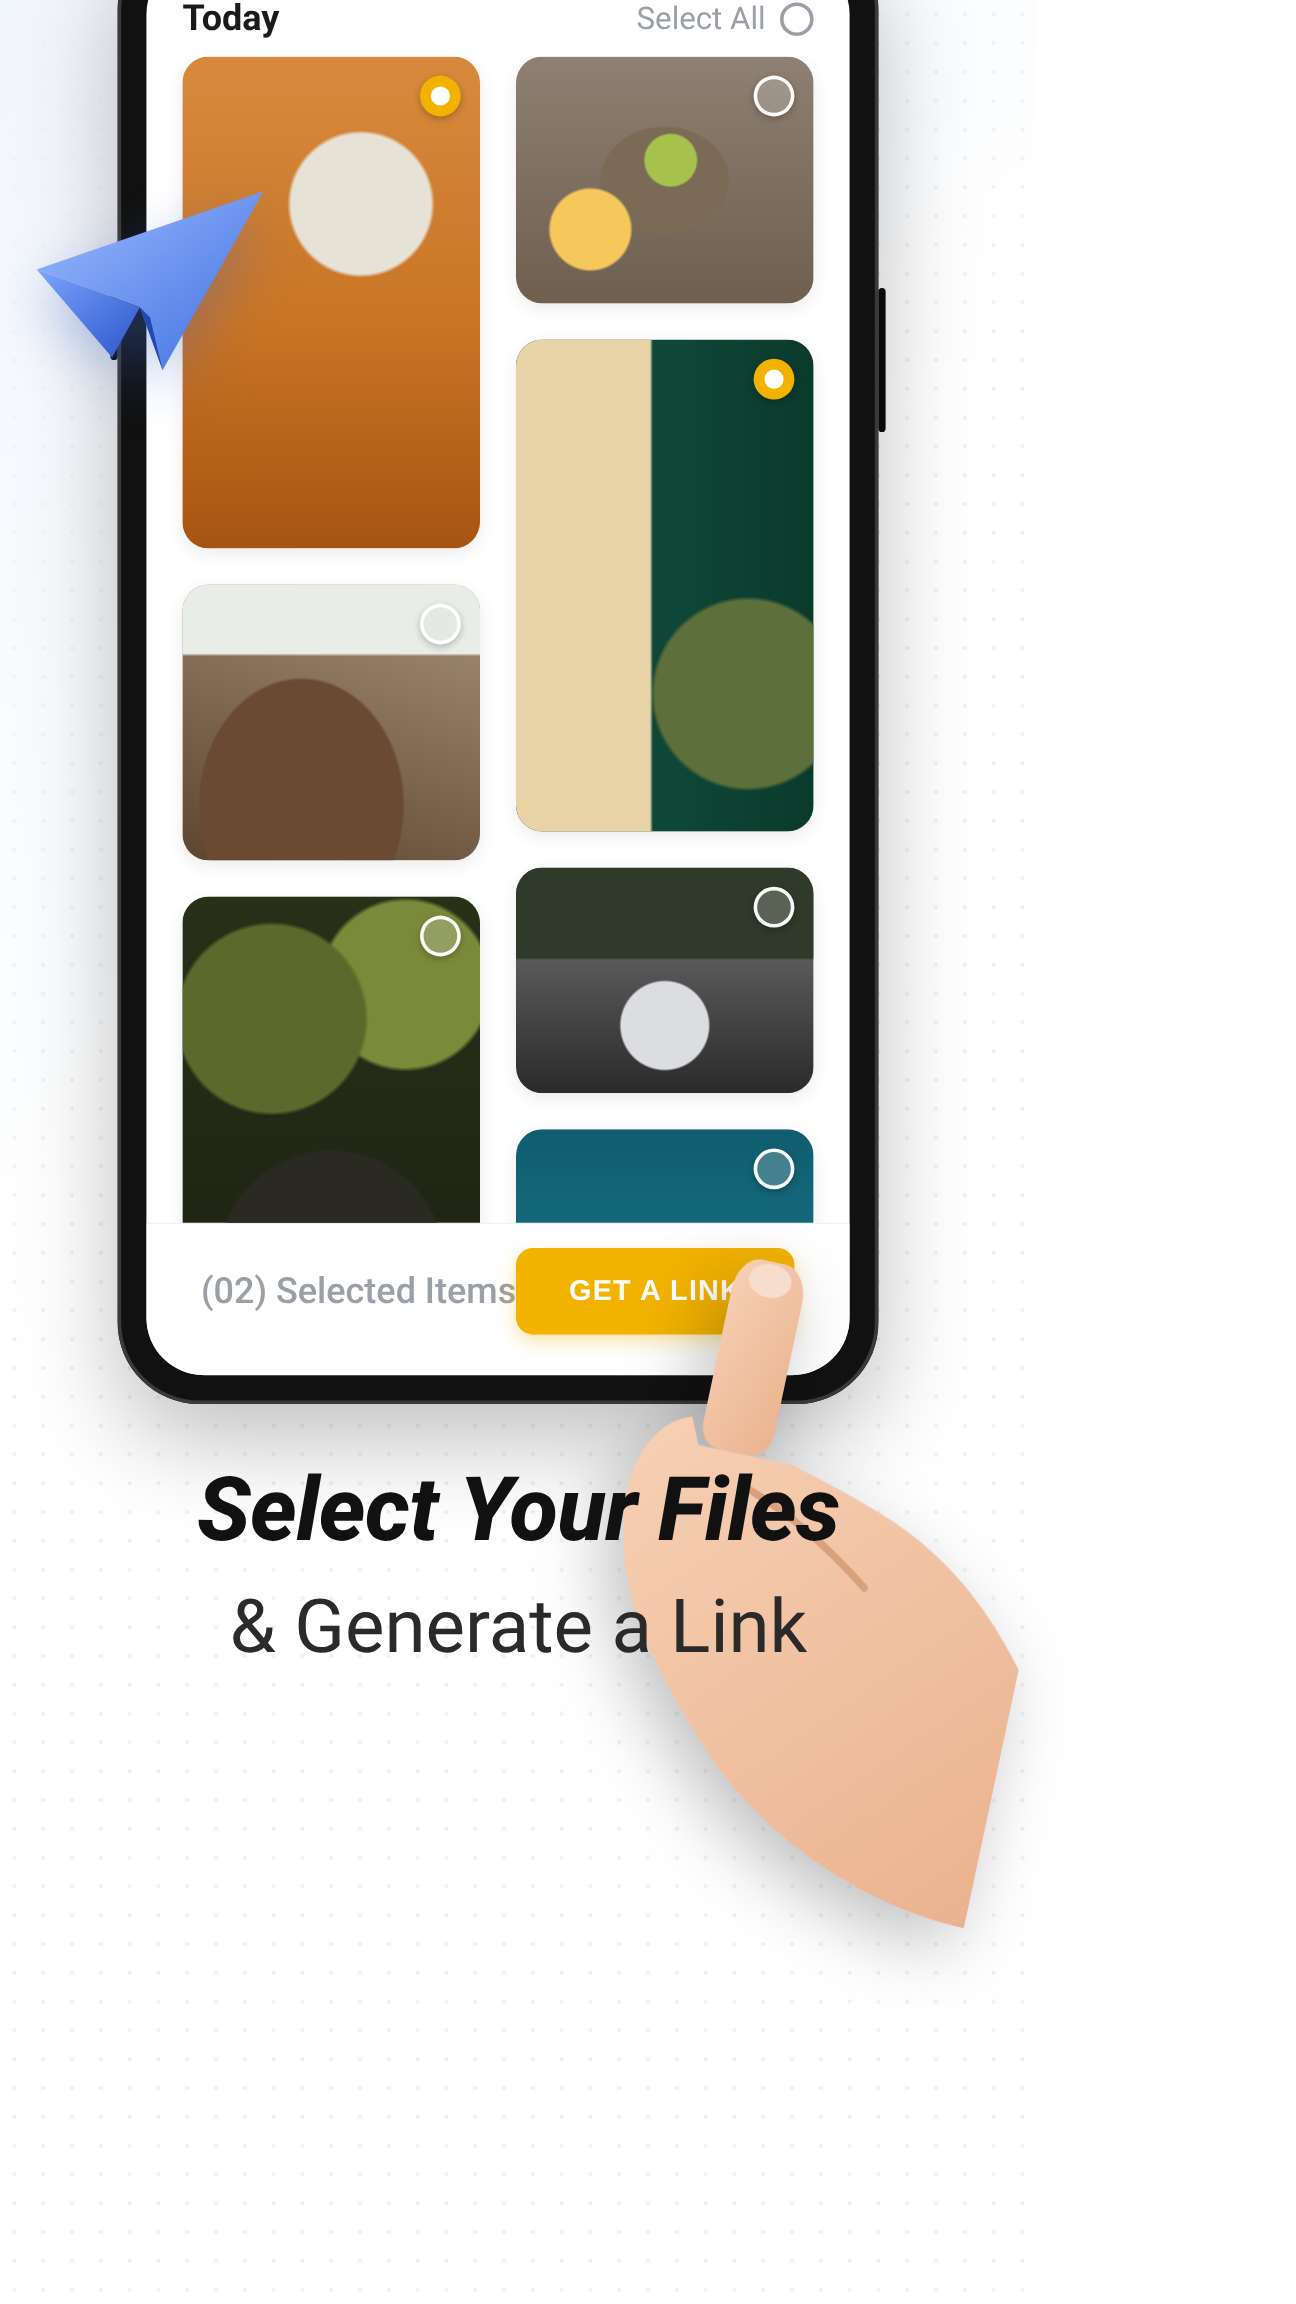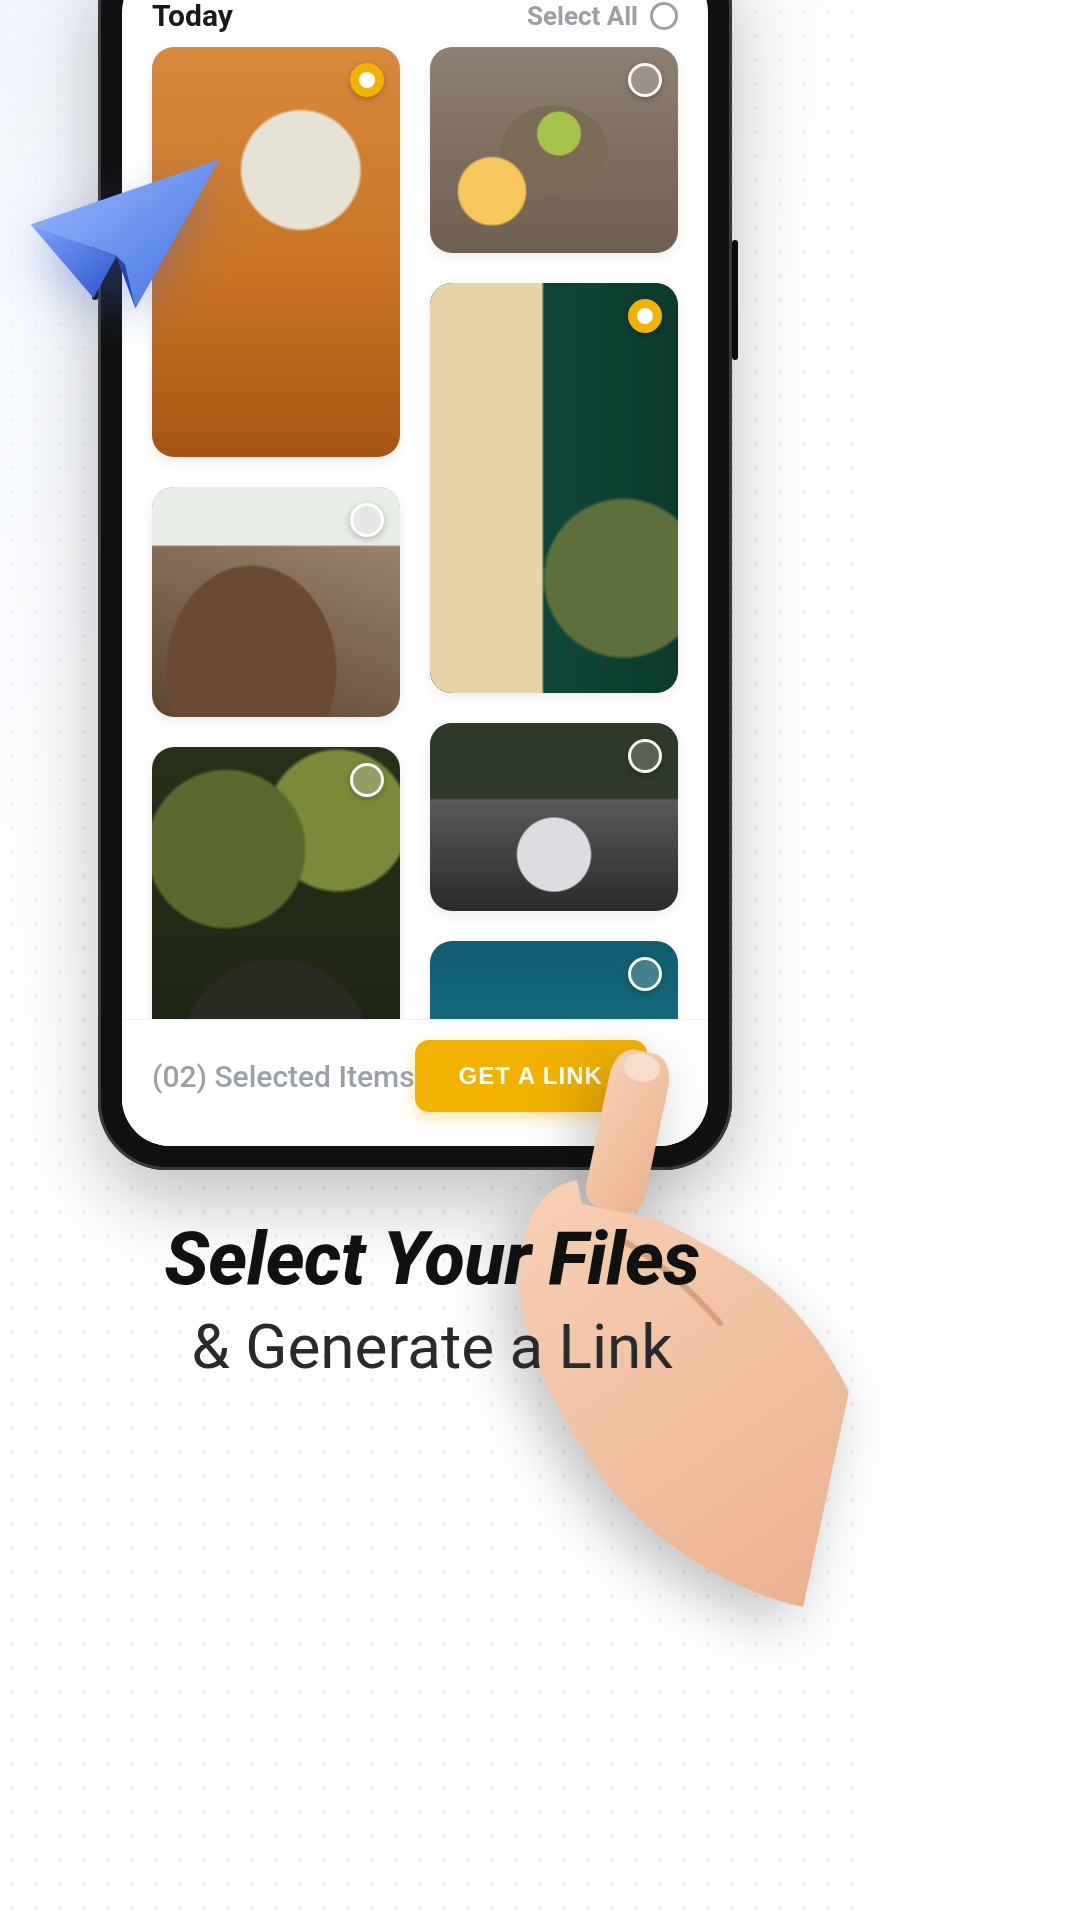--- a/index.html
+++ b/index.html
@@ -47,21 +47,21 @@
   
   .app-header {
     display: flex; align-items: center; justify-content: space-between;
     padding: 34px 30px 14px;
   }
   .app-header .title {
     font-size: 30px; font-weight: 700; color: #1a1a1a;
   }
   .select-all {
     display: flex; align-items: center; gap: 12px;
-    color: #9aa0a6; font-size: 26px; font-weight: 700;
+    color: #9aa0a6; font-size: 26px; font-weight: 400;
     cursor: pointer;
   }
   .ring {
     width: 28px; height: 28px; border-radius: 50%;
     border: 3px solid #9aa0a6; background: transparent;
   }
 
   
   .gallery {
     flex: 1 1 auto;
@@ -152,21 +152,21 @@
   .img-tower {
     background:
       linear-gradient(0deg, #f39aa0 0 18%, transparent 19%),
       linear-gradient(180deg, #0f5d6f 0%, #218093 60%, #4fa9b9 100%),
       radial-gradient(circle at 50% 55%, #e07a5f 0 3%, transparent 4%);
     position: relative;
   }
 
   
   .bottom-bar {
-    display: flex; align-items: center; justify-content: flex-start;
+    display: flex; align-items: center; justify-content: center;
     padding: 20px 30px 34px;
     border-top: 1px solid rgba(0,0,0,0.06);
     background: #fff;
   }
   .sel-count {
     font-size: 30px; font-weight: 500; color: #9aa0a6;
   }
   .cta {
     background: #f2b200; color: #fff;
     border: none; border-radius: 14px;
@@ -202,21 +202,21 @@
     left: 0; right: 0; top: 1220px;
     text-align: center;
     padding: 0 40px;
   }
   .headline h1 {
     font-size: 74px; font-weight: 800; color: #111; line-height: 1.05;
     letter-spacing: -0.5px;
     font-style: italic;
   }
   .headline h2 {
-    margin-top: 12px;
+    margin-top: 22px;
     font-size: 62px; font-weight: 400; color: #2a2a2a;
   }
 </style>
 </head>
 <body>
 
 <div class="canvas">
   <div class="bg-dots"></div>
 
   <div class="phone">

